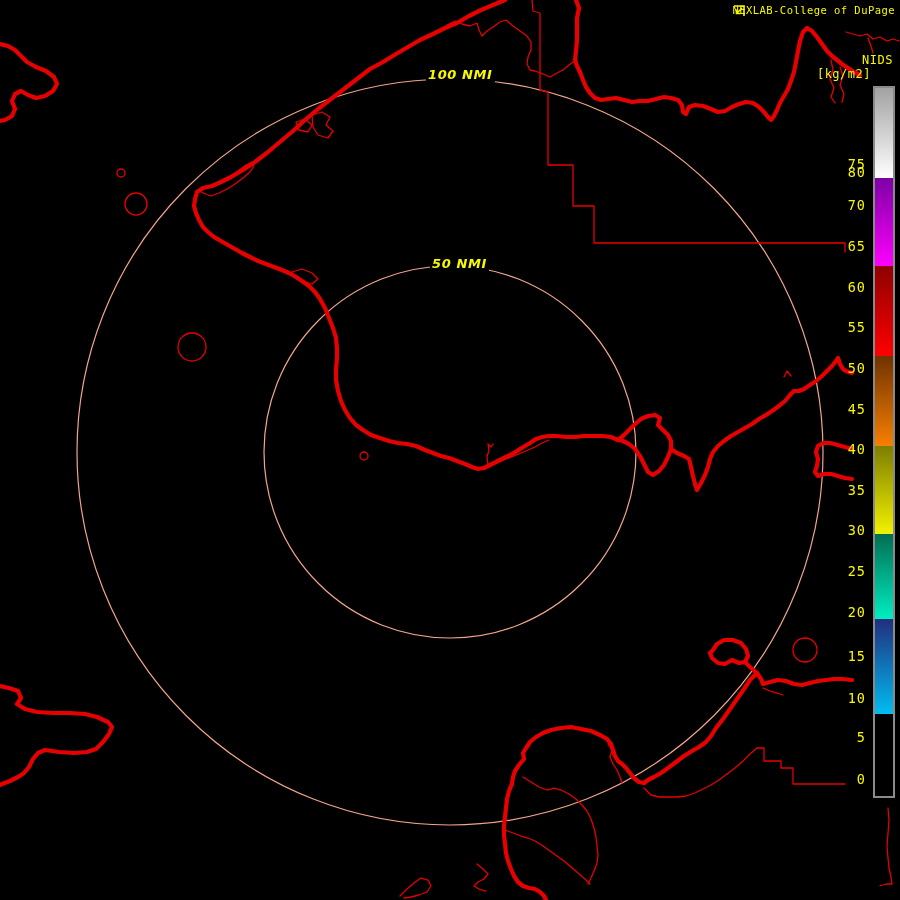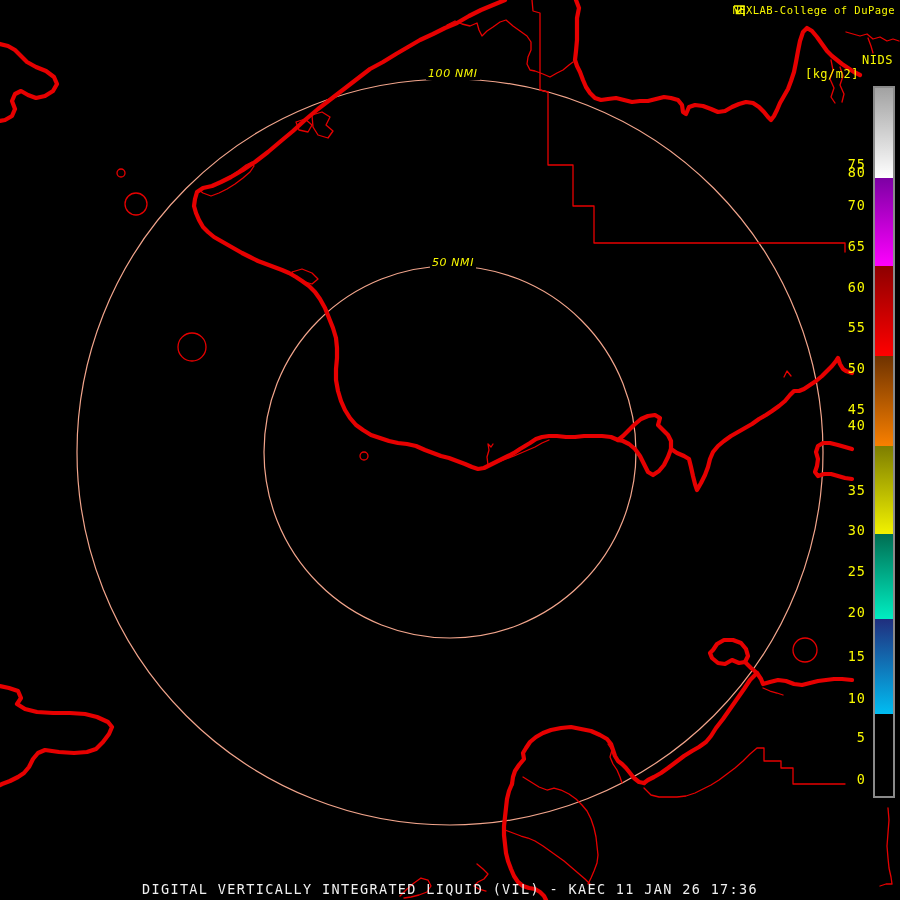--- a/index.html
+++ b/index.html
@@ -9,28 +9,28 @@
   }
   .stage svg{position:absolute;left:0;top:0;}
   .ring{fill:none;stroke:var(--ring-salmon,#f2a58c);stroke-width:1.2;}
   .mthick{fill:none;stroke:var(--map-red,#e60000);stroke-width:4.2;stroke-linecap:round;stroke-linejoin:round;}
   .mthin{fill:none;stroke:var(--map-red,#e60000);stroke-width:1.3;stroke-linecap:round;stroke-linejoin:round;}
   .ylbl{color:var(--accent-yellow,#f8f800);}
   .brand-row{position:absolute;top:4px;right:5px;display:flex;align-items:center;gap:3px;}
   .brand-text{font-size:10.5px;letter-spacing:0.45px;color:var(--accent-yellow,#f8f800);white-space:nowrap;}
   .brand-icon{width:14px;height:14px;display:block;}
   .cb-head{position:absolute;right:7px;top:53px;text-align:right;font-size:12px;letter-spacing:0.5px;}
-  .cb-units{margin-right:34px;}
+  .cb-units{margin-right:22px;}
   .colorbar{position:absolute;left:873px;top:86px;width:22px;height:712px;
     border:2px solid var(--cb-border,#8a8a8a);box-sizing:border-box;background:#000;}
   .colorbar-inner{width:100%;height:100%;}
   .cbtick{position:absolute;right:34px;transform:translateY(-50%);font-size:13.5px;
     color:var(--accent-yellow,#f8f800);letter-spacing:1px;line-height:1;}
   .ring-label{position:absolute;font-family:"DejaVu Sans","Liberation Sans",sans-serif;
-    font-size:11px;font-weight:normal;font-style:italic;letter-spacing:0.6px;
+    font-size:13px;font-weight:bold;font-style:italic;letter-spacing:0.6px;
     color:var(--accent-yellow,#f8f800);background:var(--bg,#000);padding:0 2px;white-space:nowrap;}
   .footer-title{position:absolute;left:0;right:0;top:881px;text-align:center;
     font-size:13.5px;letter-spacing:1.35px;color:var(--text-white,#f0f0f0);white-space:nowrap;}
 </style>
 </head>
 <body>
 
 <div class="stage">
 
   <svg width="900" height="900" viewBox="0 0 900 900">
@@ -107,26 +107,25 @@
   </div>
   <div>
       <span class="cbtick" style="top: 125px; margin-top: 48px;">80</span>
       <span class="cbtick" style="top: 165px;">75</span>
       <span class="cbtick" style="top: 206px;">70</span>
       <span class="cbtick" style="top: 247px;">65</span>
       <span class="cbtick" style="top: 288px; margin-left: 27px;">60</span>
       <span class="cbtick" style="top: 328px;">55</span>
       <span class="cbtick" style="top: 369px;">50</span>
       <span class="cbtick" style="top: 410px;">45</span>
-      <span class="cbtick" style="top: 426px;">40</span>
+      <span class="cbtick" style="top: 450px;">40</span>
       <span class="cbtick" style="top: 491px;">35</span>
       <span class="cbtick" style="top: 531px;">30</span>
       <span class="cbtick" style="top: 572px; margin-left: 8px;">25</span>
       <span class="cbtick" style="top: 613px;">20</span>
       <span class="cbtick" style="top: 657px;">15</span>
       <span class="cbtick" style="top: 699px; margin-left: 37px;">10</span>
       <span class="cbtick" style="top: 738px;">5</span>
       <span class="cbtick" style="top: 780px;">0</span>
     </div>
 
-  <div class="footer-title">DIGITAL VERTICALLY INTEGRATED LIQUID (VIL) - KAEC 11 JAN 26 17:36</div>
 
 </div>
 
 </body></html>

